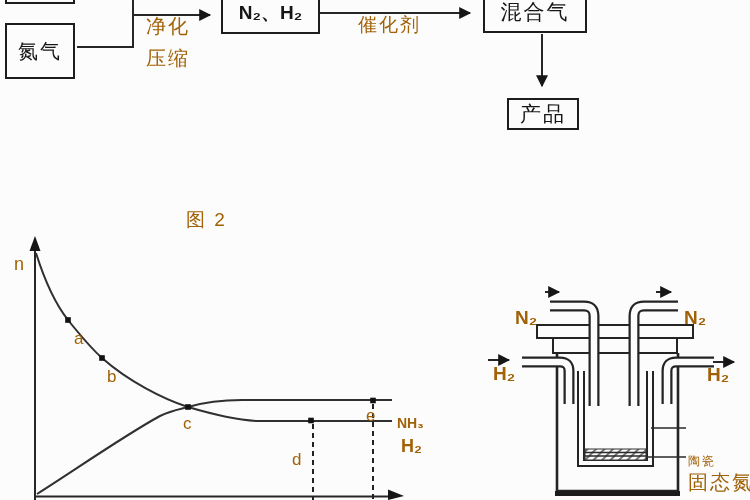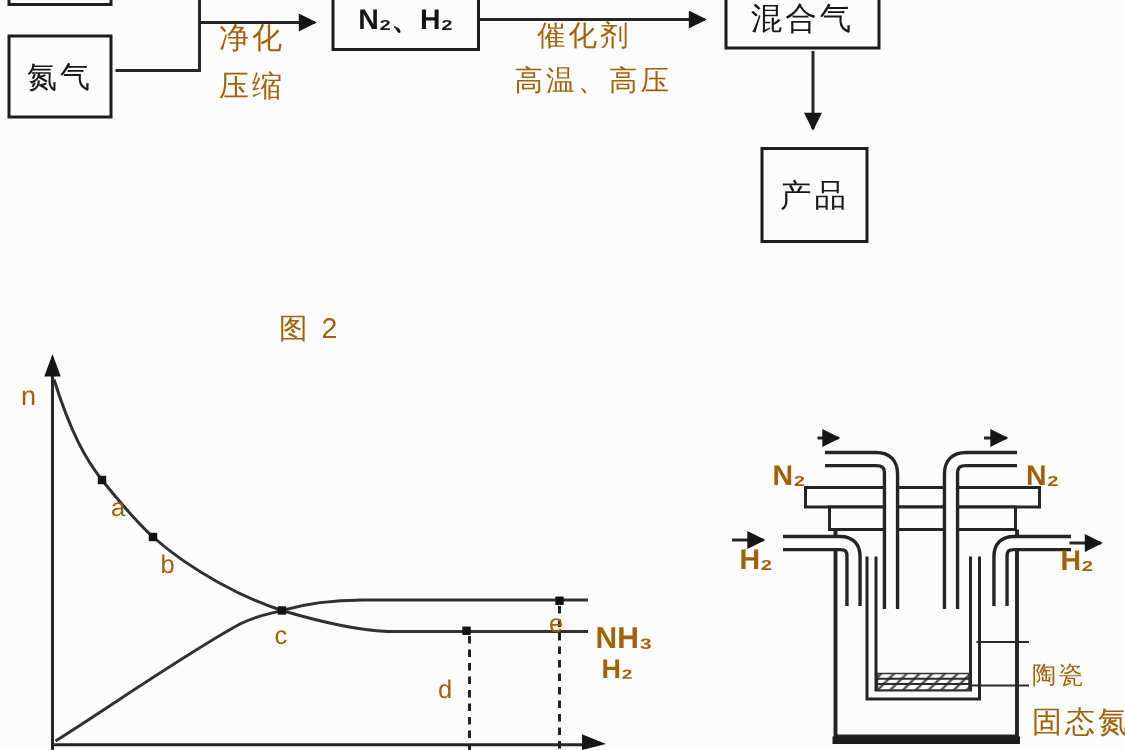--- a/index.html
+++ b/index.html
@@ -118,41 +118,40 @@
   </div>
 
   <div class="lbl cjk" style="left:146px;top:-11px;font-size:20px;">净化</div>
   <div class="lbl cjk" style="left:146px;top:21px;font-size:20px;">压缩</div>
 
   <div class="box" style="left:221px;top:-8px;width:99px;height:42px;">
     <span class="serif" style="font-size:19px;font-weight:600;">N₂、H₂</span>
   </div>
 
   <div class="lbl cjk" style="left:358px;top:-12px;font-size:19px;">催化剂</div>
-  <div class="lbl cjk" style="left:343px;top:18px;font-size:19px;">高温、高压</div>
 
   <div class="box" style="left:483px;top:-10px;width:104px;height:43px;">
     <span class="cjk" style="font-size:21px;">混合气</span>
   </div>
 
-  <div class="box" style="left:507px;top:98px;width:72px;height:64px;">
+  <div class="box" style="left:507px;top:98px;width:72px;height:32px;">
     <span class="cjk" style="font-size:21px;">产品</span>
   </div>
 
   <div class="lbl cjk" style="left:186px;top:183px;font-size:19px;">图 2</div>
 
   <div class="lbl serif" style="left:14px;top:228px;font-size:18px;">n</div>
   <div class="lbl serif" style="left:74px;top:303px;font-size:17px;">a</div>
   <div class="lbl serif" style="left:107px;top:341px;font-size:17px;">b</div>
   <div class="lbl serif" style="left:183px;top:388px;font-size:17px;">c</div>
   <div class="lbl serif" style="left:292px;top:424px;font-size:17px;">d</div>
   <div class="lbl serif" style="left:366px;top:380px;font-size:17px;">e</div>
-  <div class="lbl serif" style="left:397px;top:389px;font-size:20px;font-weight:600;">NH₃</div>
+  <div class="lbl serif" style="left:397px;top:389px;font-size:14px;font-weight:600;">NH₃</div>
   <div class="lbl serif" style="left:401px;top:410px;font-size:18px;font-weight:600;">H₂</div>
 
   <div class="lbl serif" style="left:515px;top:281px;font-size:19px;font-weight:600;">N₂</div>
   <div class="lbl serif" style="left:684px;top:281px;font-size:19px;font-weight:600;">N₂</div>
   <div class="lbl serif" style="left:493px;top:337px;font-size:19px;font-weight:600;">H₂</div>
   <div class="lbl serif" style="left:707px;top:338px;font-size:19px;font-weight:600;">H₂</div>
-  <div class="lbl cjk" style="left:688px;top:416px;font-size:16px;">陶瓷</div>
+  <div class="lbl cjk" style="left:688px;top:428px;font-size:12px;">陶瓷</div>
   <div class="lbl cjk" style="left:688px;top:445px;font-size:20px;">固态氮</div>
 
 </div>
 
 </body></html>

